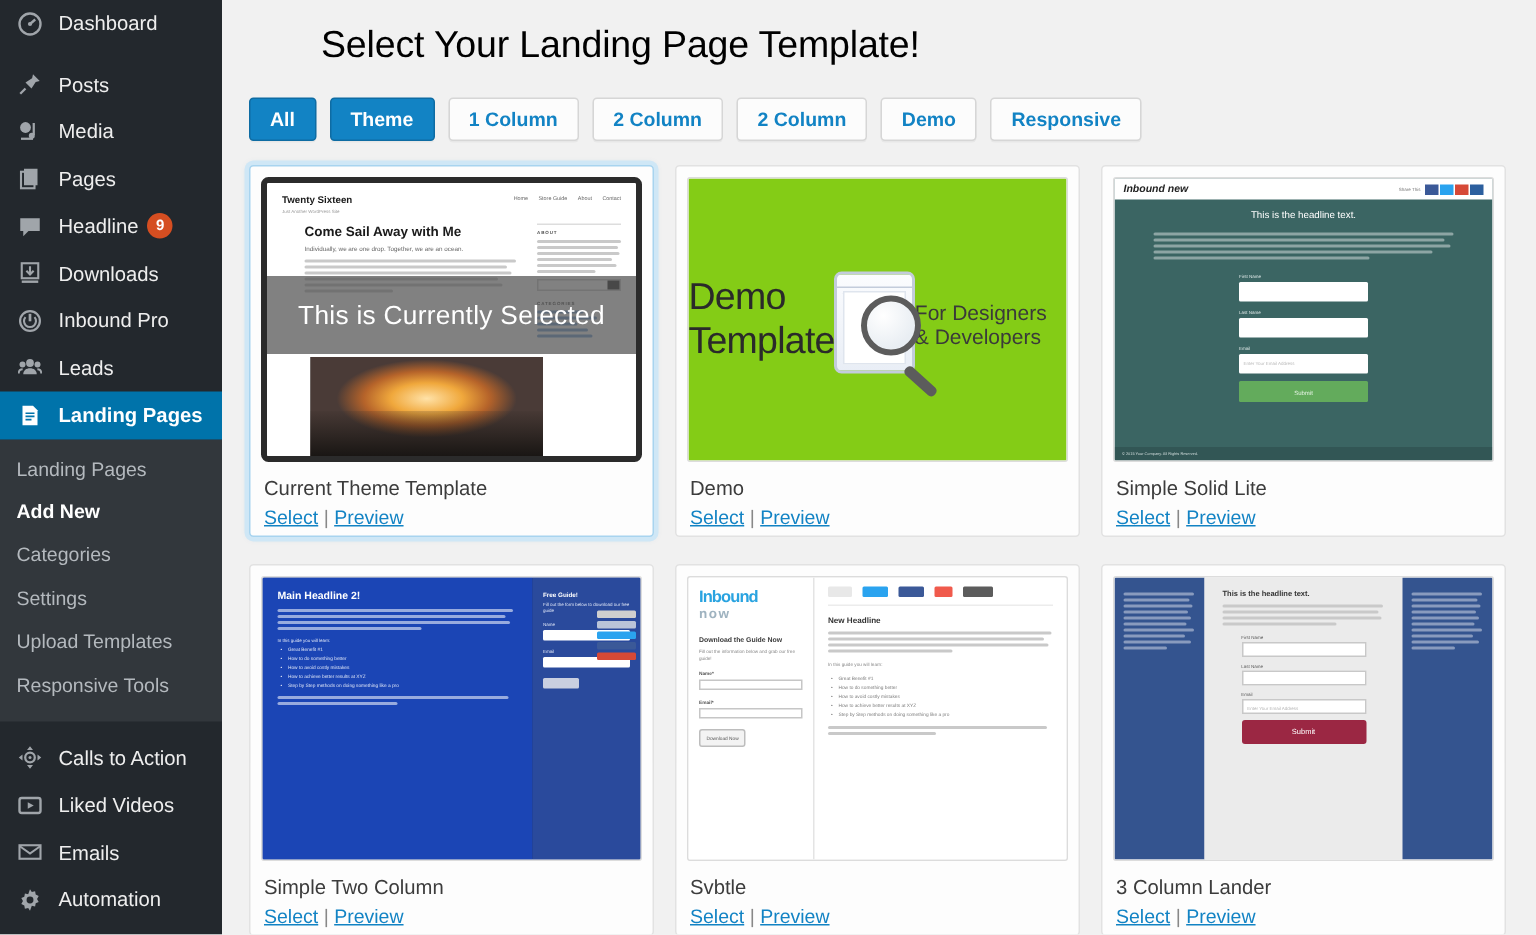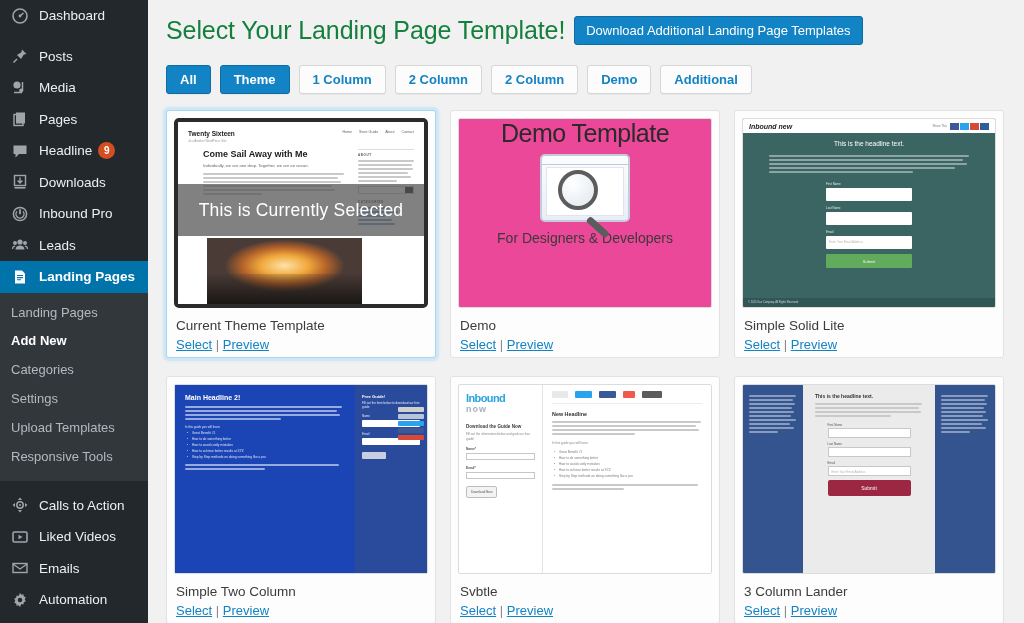--- a/index.html
+++ b/index.html
@@ -54,22 +54,22 @@
   }
   .submenu-item.current { color: #fff; font-weight: bold; }
 
   
   .main { flex: 1; height: 623px; overflow: hidden; padding: 0 20px 0 18px; }
   .page-head {
     display: flex; align-items: center; gap: 9px;
     padding-top: 16px; padding-bottom: 4px;
   }
   .page-title {
-    font-size: 25px; font-weight: normal; color: #15803d;
-    letter-spacing: -0.1px; white-space: nowrap;
+    font-size: 25px; font-weight: normal; color: #000000;
+    letter-spacing: -0.1px; white-space: nowrap; margin-left: 48px;
   }
   .btn-primary {
     background: #1283c4; border: 1px solid #0e6ca3; color: #fff;
     border-radius: 3px; font-size: 13px; padding: 7px 11px;
     cursor: pointer; white-space: nowrap; line-height: 1;
   }
 
   .filters { display: flex; gap: 9px; margin-top: 16px; }
   .filter {
     border: 1px solid #d6d6d6; background: #fcfcfc; color: #1283c4;
@@ -136,21 +136,21 @@
       linear-gradient(#2f2a28, #15110f);
   }
   .tw-photo::after {
     content:""; position:absolute; left:0; right:0; bottom:0; height:30px;
     background: linear-gradient(rgba(60,50,45,.2), rgba(20,18,16,.9));
   }
   .tw-search { border:1px solid #ccc; height:8px; margin-top:4px; display:flex; }
   .tw-search b { background:#333; width:8px; height:100%; display:block; margin-left:auto; }
 
   
-  .demo { display: flex; flex-direction: column; align-items: center; height: 100%; background:#ec4899; }
+  .demo { display: flex; flex-direction: row; align-items: center; height: 100%; background:#84cc16; }
   .demo-t { font-size: 25px; color: #2a2a2a; font-weight: normal; letter-spacing: -0.5px; }
   .demo-b { font-size: 14px; color: #3a3a3a; margin-top: 6px; }
   .demo-win {
     width: 90px; height: 68px; margin: 6px 0 2px 0; position: relative;
     background: linear-gradient(#fbfcfe, #e9eef6);
     border: 2px solid #c3ccdb; border-radius: 5px;
   }
   .demo-win .bar { height: 9px; border-bottom: 1px solid #c3ccdb; padding: 2px 0 0 4px; }
   .demo-win .bar i { display:inline-block; width:3px; height:3px; border-radius:50%; background:#b3bccb; margin-right:2px;}
   .demo-win .scr { position:absolute; inset:11px 4px 4px 4px; background:#fff; border:1px solid #dfe5ee; }
@@ -384,31 +384,30 @@
         
       </span>
 
     </div>
   </nav>
 
   <main class="main">
 
     <div class="page-head">
       <h1 class="page-title">Select Your Landing Page Template!</h1>
-      <button class="btn-primary">Download Additional Landing Page Templates</button>
     </div>
 
     <div class="filters">
       <button class="filter on">All</button>
       <button class="filter on">Theme</button>
       <button class="filter">1 Column</button>
       <button class="filter">2 Column</button>
       <button class="filter">2 Column</button>
       <button class="filter">Demo</button>
-      <button class="filter">Additional</button>
+      <button class="filter">Responsive</button>
     </div>
 
     <div class="grid">
 
       <div class="card selected">
         <div class="thumb">
           <div class="mini">
             <div class="tw-head">
               <div>
                 <div class="tw-brand">Twenty Sixteen</div>

